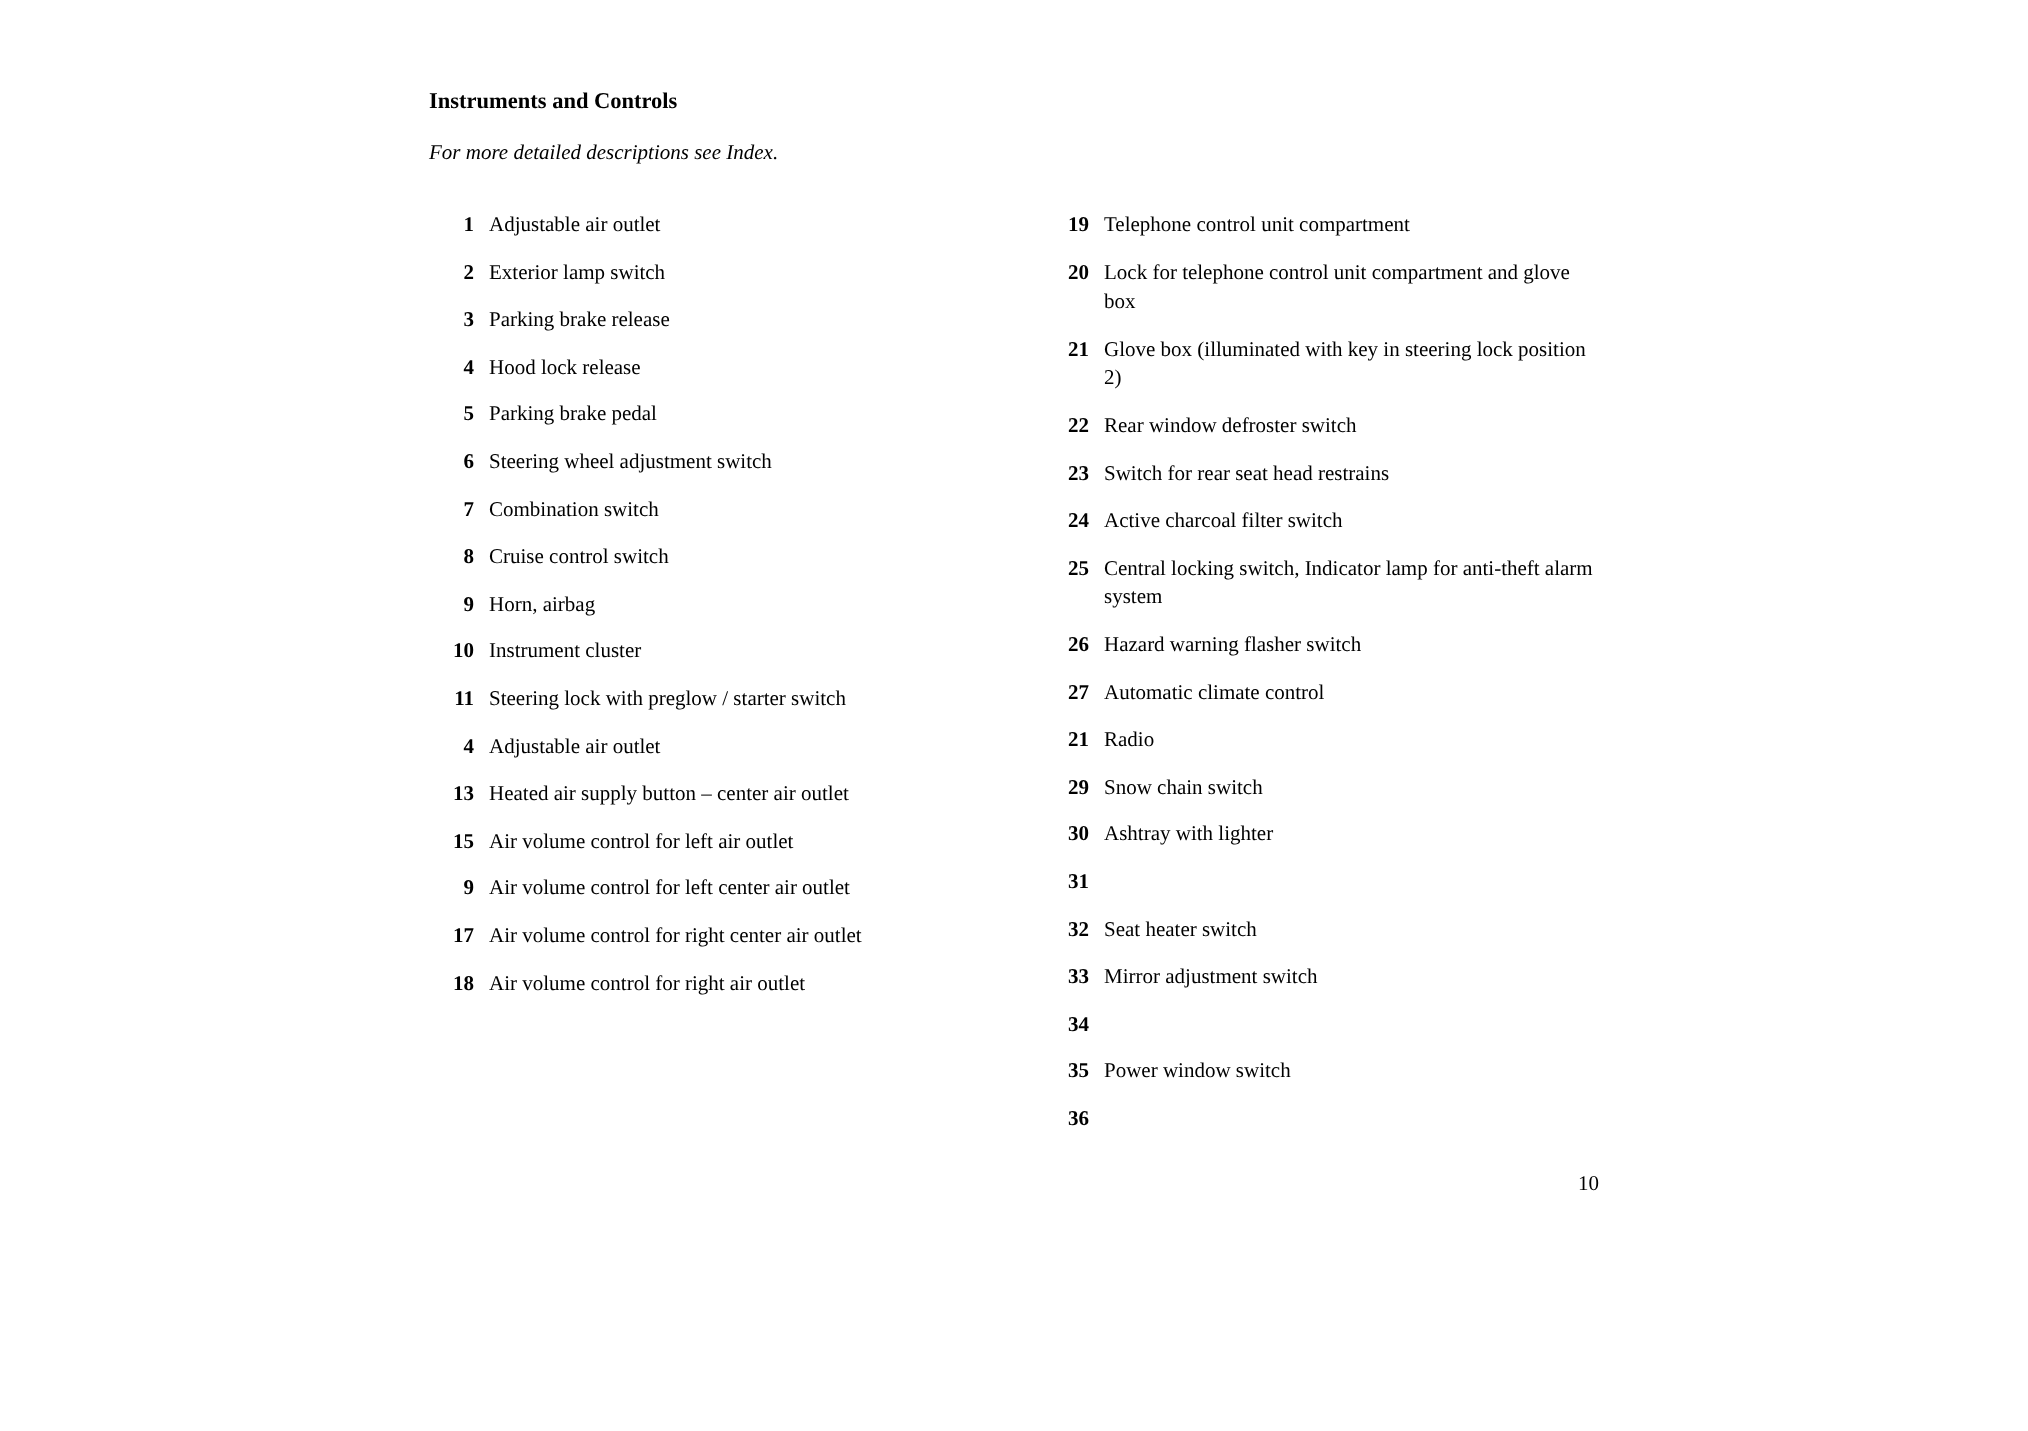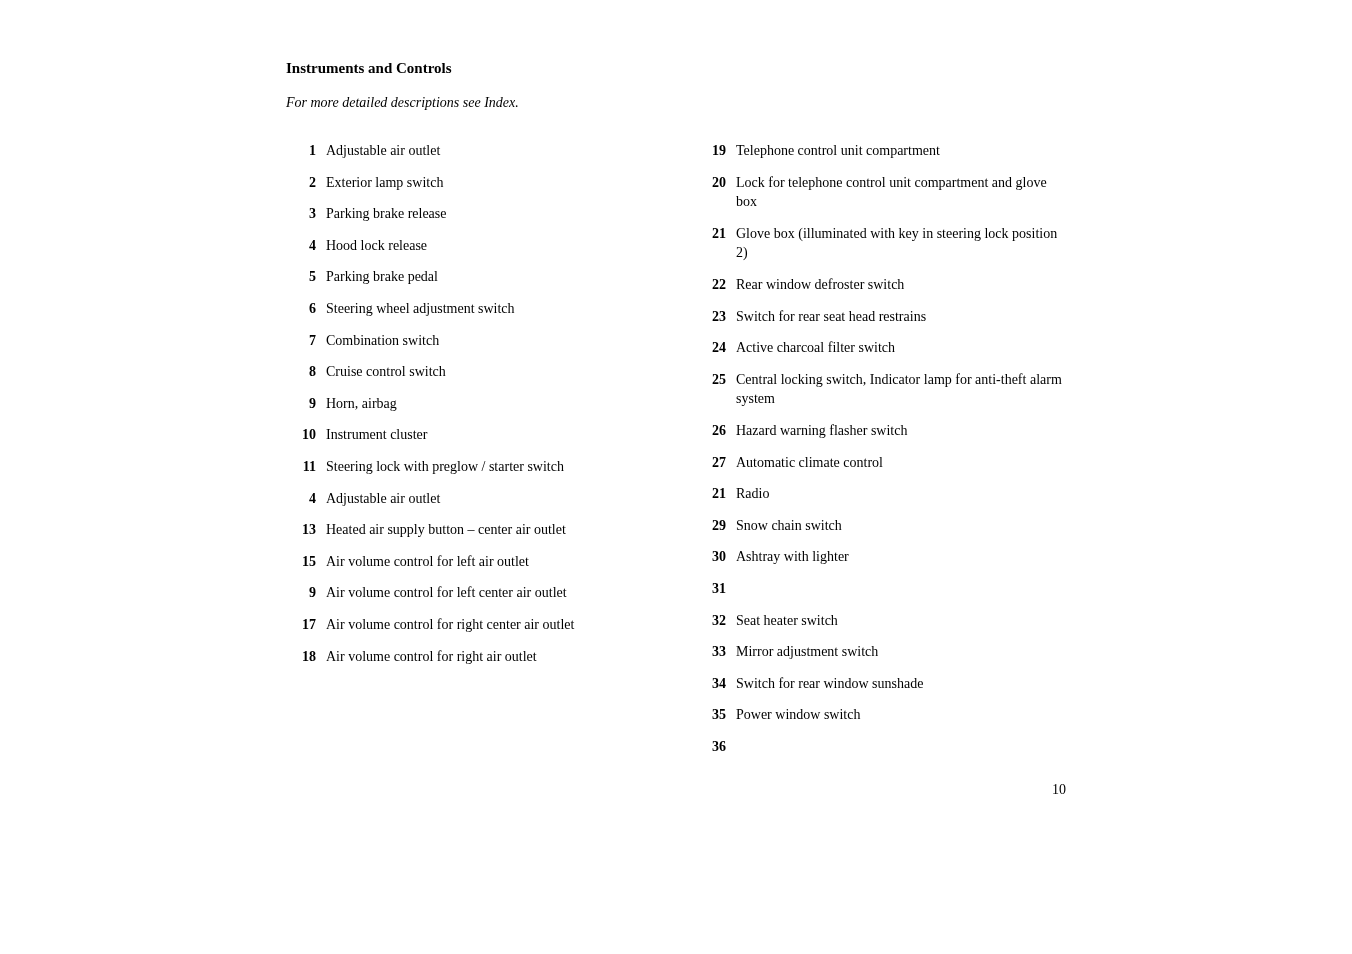--- a/index.html
+++ b/index.html
@@ -206,21 +206,20 @@
         <div class="list-item">
           <span class="item-number">32</span>
           <span class="item-text">Seat heater switch</span>
         </div>
         <div class="list-item">
           <span class="item-number">33</span>
           <span class="item-text">Mirror adjustment switch</span>
         </div>
         <div class="list-item">
           <span class="item-number">34</span>
-          <span class="item-text">Switch for rear window sunshade</span>
         </div>
         <div class="list-item">
           <span class="item-number">35</span>
           <span class="item-text">Power window switch</span>
         </div>
         <div class="list-item">
           <span class="item-number">36</span>
         </div>
       </div>
   </div>

